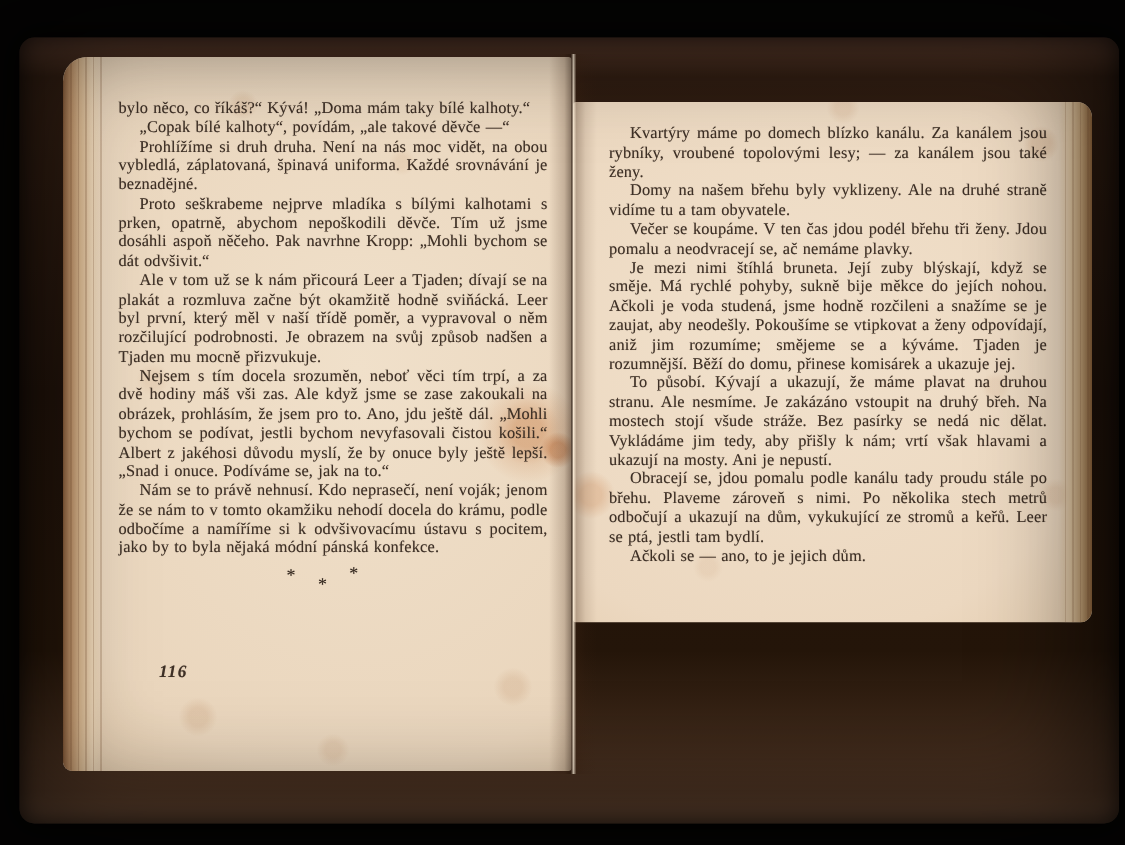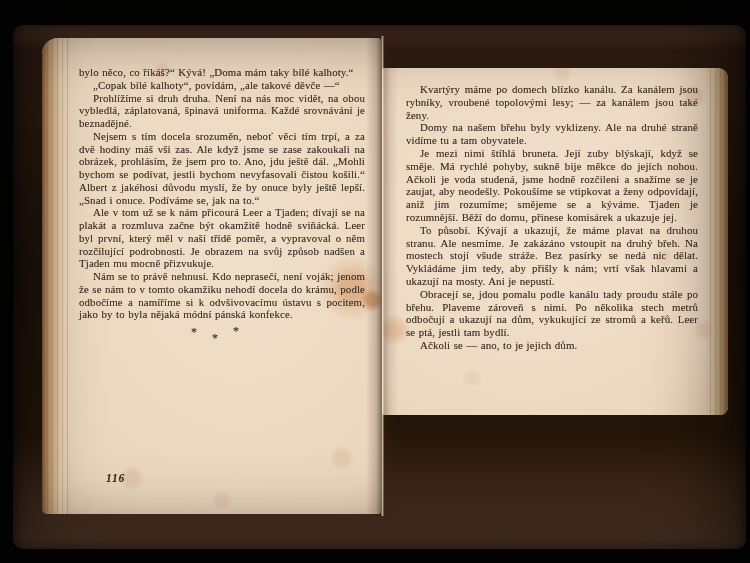--- a/index.html
+++ b/index.html
@@ -87,57 +87,59 @@
     font-size:12px;color:#352920;
   }
   .separator span:nth-child(1){transform:translateY(-1px);}
   .separator span:nth-child(2){transform:translateY(5px);}
   .separator span:nth-child(3){transform:translateY(-2px);}
   .pagenum{
     position:absolute;font-style:italic;font-weight:600;
     font-size:11.5px;color:#3e3026;letter-spacing:.8px;
     text-shadow:0 0 .5px rgba(62,48,38,.45);
   }
-  .pn-left{left:64px;top:434px;}
+  .pn-left{left:64px;top:404px;}
   .pn-right{left:270px;top:418px;}
   
   .vignette{
     position:absolute;inset:0;pointer-events:none;
     box-shadow:inset 0 0 70px 25px rgba(0,0,0,.55);
   }
 </style>
 </head>
 <body>
 
 <div class="photo">
   <div class="cover"></div>
 
   <div class="page page-left">
     <div class="edge-left"></div>
     <div class="textblock tb-left">
       <p class="ni">bylo něco, co říkáš?“ Kývá! „Doma mám taky bílé kalhoty.“</p>
       <p>„Copak bílé kalhoty“, povídám, „ale takové děvče —“</p>
       <p>Prohlížíme si druh druha. Není na nás moc vidět, na obou vybledlá, záplatovaná, špinavá uniforma. Každé srovnávání je beznadějné.</p>
+      <p>Proto seškrabeme nejprve mladíka s bílými kalhotami s prken, opatrně, abychom nepoškodili děvče. Tím už jsme dosáhli aspoň něčeho. Pak navrhne Kropp: „Mohli bychom se dát odvšivit.“</p>
+      <p>Ale v tom už se k nám přicourá Leer a Tjaden; dívají se na plakát a rozmluva začne být okamžitě hodně sviňácká. Leer byl první, který měl v naší třídě poměr, a vypravoval o něm rozčilující podrobnosti. Je obrazem na svůj způsob nadšen a Tjaden mu mocně přizvukuje.</p>
       <p>Nejsem s tím docela srozuměn, neboť věci tím trpí, a za dvě hodiny máš vši zas. Ale když jsme se zase zakoukali na obrázek, prohlásím, že jsem pro to. Ano, jdu ještě dál. „Mohli bychom se podívat, jestli bychom nevyfasovali čistou košili.“ Albert z jakéhosi důvodu myslí, že by onuce byly ještě lepší. „Snad i onuce. Podíváme se, jak na to.“</p>
-      <p>Ale v tom už se k nám přicourá Leer a Tjaden; dívají se na plakát a rozmluva začne být okamžitě hodně sviňácká. Leer byl první, který měl v naší třídě poměr, a vypravoval o něm rozčilující podrobnosti. Je obrazem na svůj způsob nadšen a Tjaden mu mocně přizvukuje.</p>
       <p>Nám se to právě nehnusí. Kdo neprasečí, není voják; jenom že se nám to v tomto okamžiku nehodí docela do krámu, podle odbočíme a namíříme si k odvšivovacímu ústavu s pocitem, jako by to byla nějaká módní pánská konfekce.</p>
       <div class="separator">
         <span>*</span>
         <span>*</span>
         <span>*</span>
       </div>
     </div>
     <div class="pagenum pn-left">116</div>
   </div>
 
   <div class="page page-right">
     <div class="edge-right"></div>
     <div class="textblock tb-right">
       <p>Kvartýry máme po domech blízko kanálu. Za kanálem jsou rybníky, vroubené topolovými lesy; — za kanálem jsou také ženy.</p>
       <p>Domy na našem břehu byly vyklizeny. Ale na druhé straně vidíme tu a tam obyvatele.</p>
+      <p>Večer se koupáme. V ten čas jdou podél břehu tři ženy. Jdou pomalu a neodvracejí se, ač nemáme plavky.</p>
       <p>Je mezi nimi štíhlá bruneta. Její zuby blýskají, když se směje. Má rychlé pohyby, sukně bije měkce do jejích nohou. Ačkoli je voda studená, jsme hodně rozčileni a snažíme se je zaujat, aby neodešly. Pokoušíme se vtipkovat a ženy odpovídají, aniž jim rozumíme; smějeme se a kýváme. Tjaden je rozumnější. Běží do domu, přinese komisárek a ukazuje jej.</p>
       <p>To působí. Kývají a ukazují, že máme plavat na druhou stranu. Ale nesmíme. Je zakázáno vstoupit na druhý břeh. Na mostech stojí všude stráže. Bez pasírky se nedá nic dělat. Vykládáme jim tedy, aby přišly k nám; vrtí však hlavami a ukazují na mosty. Ani je nepustí.</p>
       <p>Obracejí se, jdou pomalu podle kanálu tady proudu stále po břehu. Plaveme zároveň s nimi. Po několika stech metrů odbočují a ukazují na dům, vykukující ze stromů a keřů. Leer se ptá, jestli tam bydlí.</p>
       <p>Ačkoli se — ano, to je jejich dům.</p>
     </div>
     <div class="pagenum pn-right">117</div>
   </div>
 
   <div class="gutter"></div>
   <div class="vignette"></div>

